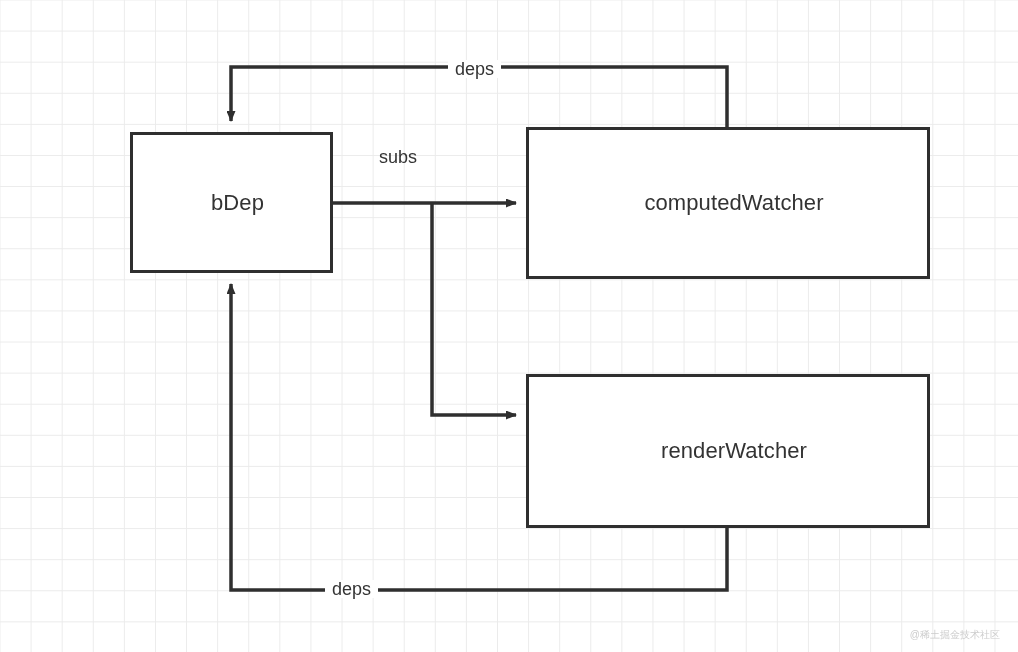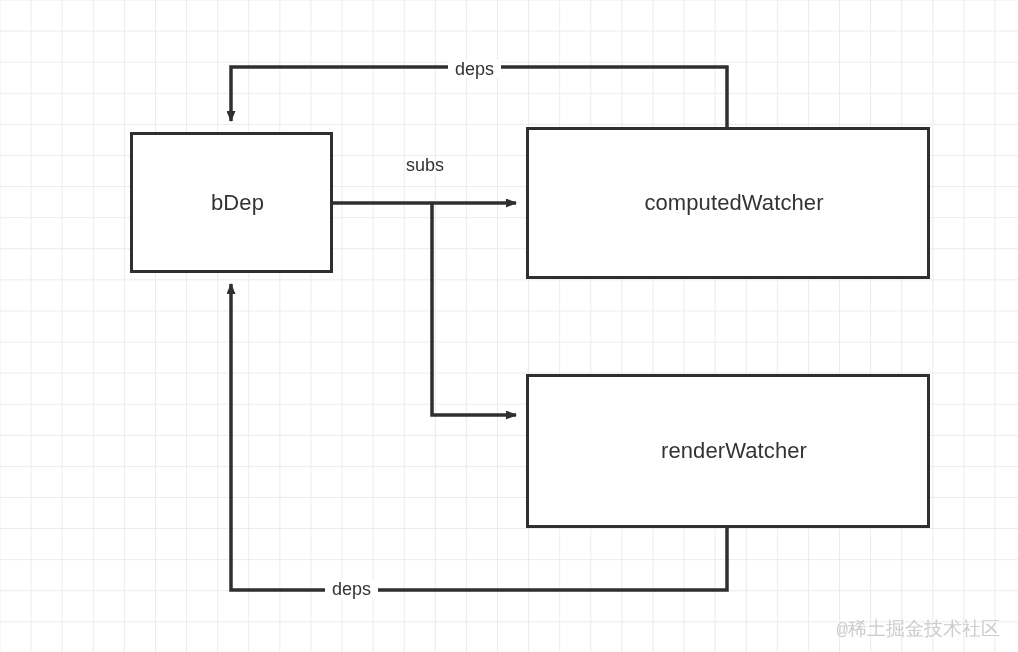--- a/index.html
+++ b/index.html
@@ -54,32 +54,32 @@
   .edge-label {
     position: absolute;
     color: #333333;
     font-size: 18px;
     line-height: 1;
     white-space: nowrap;
     background: #ffffff;
     padding: 0 7px;
   }
   #label-deps-top { left: 448px; top: 60px; }
-  #label-subs { left: 379px; top: 156px; background: transparent; padding: 0; margin-left: 27px; }
+  #label-subs { left: 379px; top: 148px; background: transparent; padding: 0; }
   #label-deps-bottom { left: 325px; top: 580px; }
 
   #watermark {
     position: absolute;
     right: 18px;
     bottom: 12px;
     color: #cccccc;
-    font-size: 19px;
+    font-size: 10px;
     line-height: 1;
     white-space: nowrap;
-    font-family: Liberation Mono, monospace;
+    font-family: Liberation Sans, sans-serif;
     text-align: right;
   }
 </style>
 </head>
 <body>
 
 <div id="canvas">
 
   <svg id="wires" viewBox="0 0 1018 652" width="1018" height="652" xmlns="http://www.w3.org/2000/svg">
     <defs>

